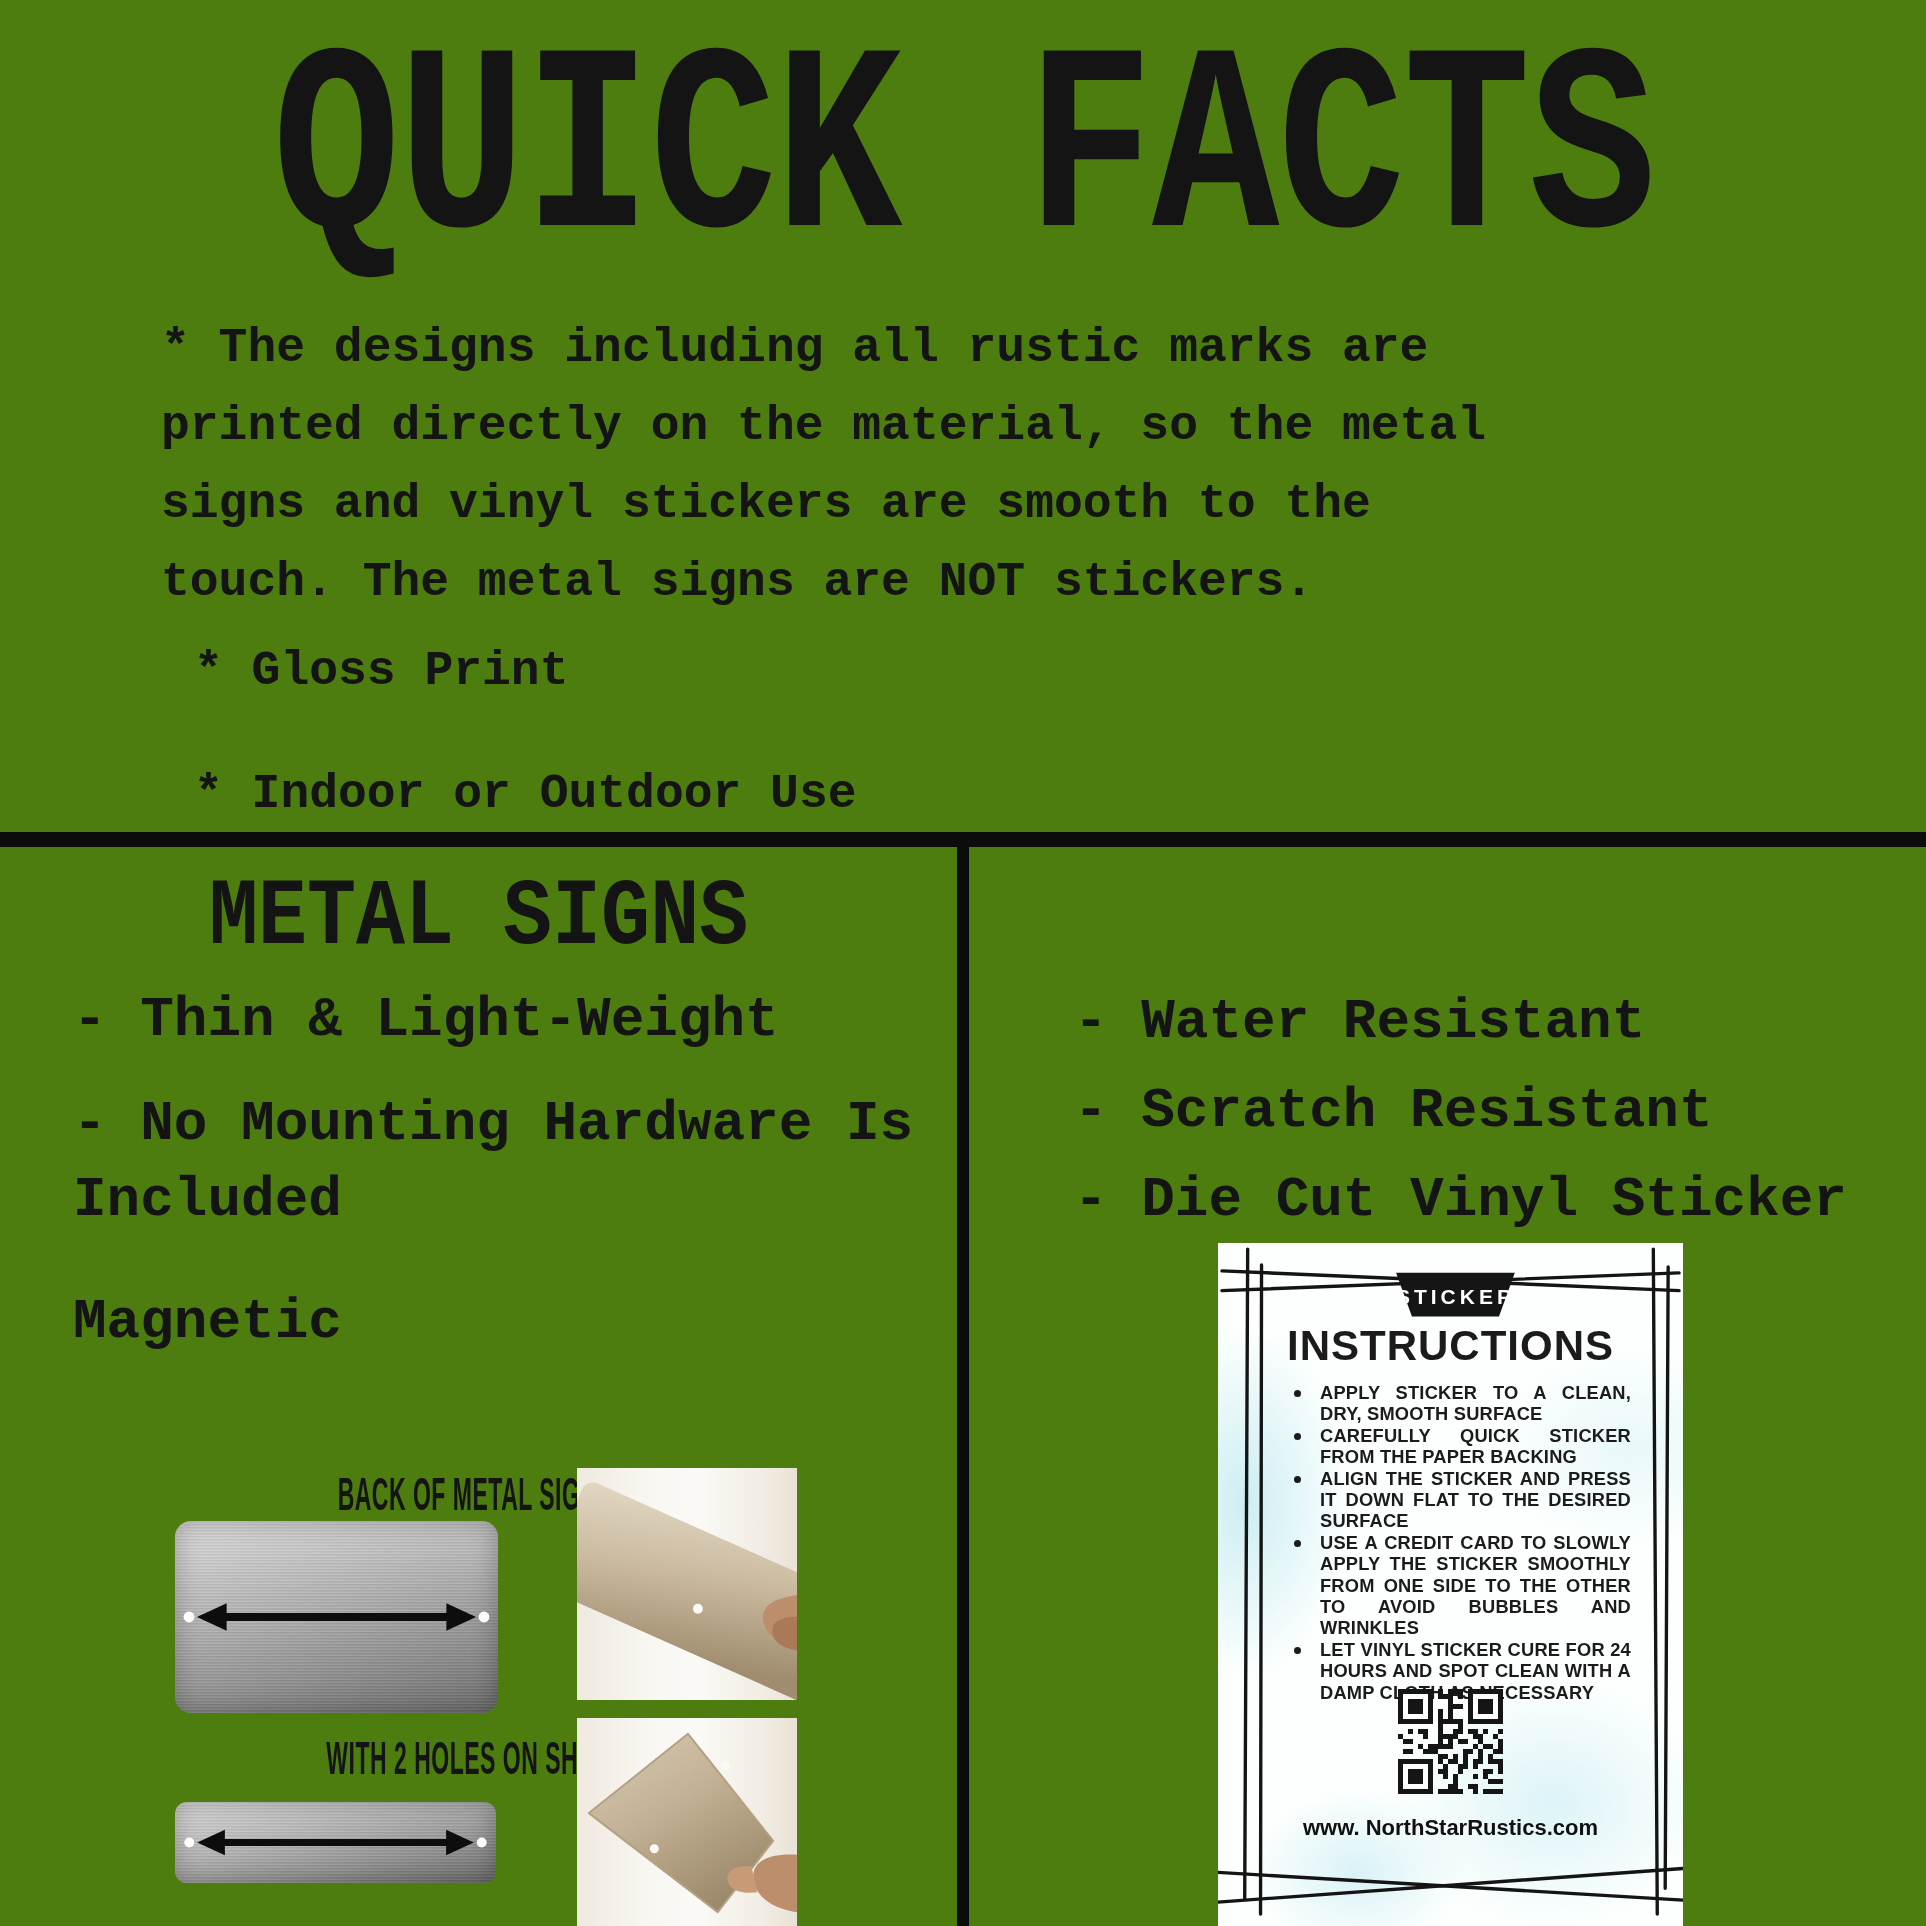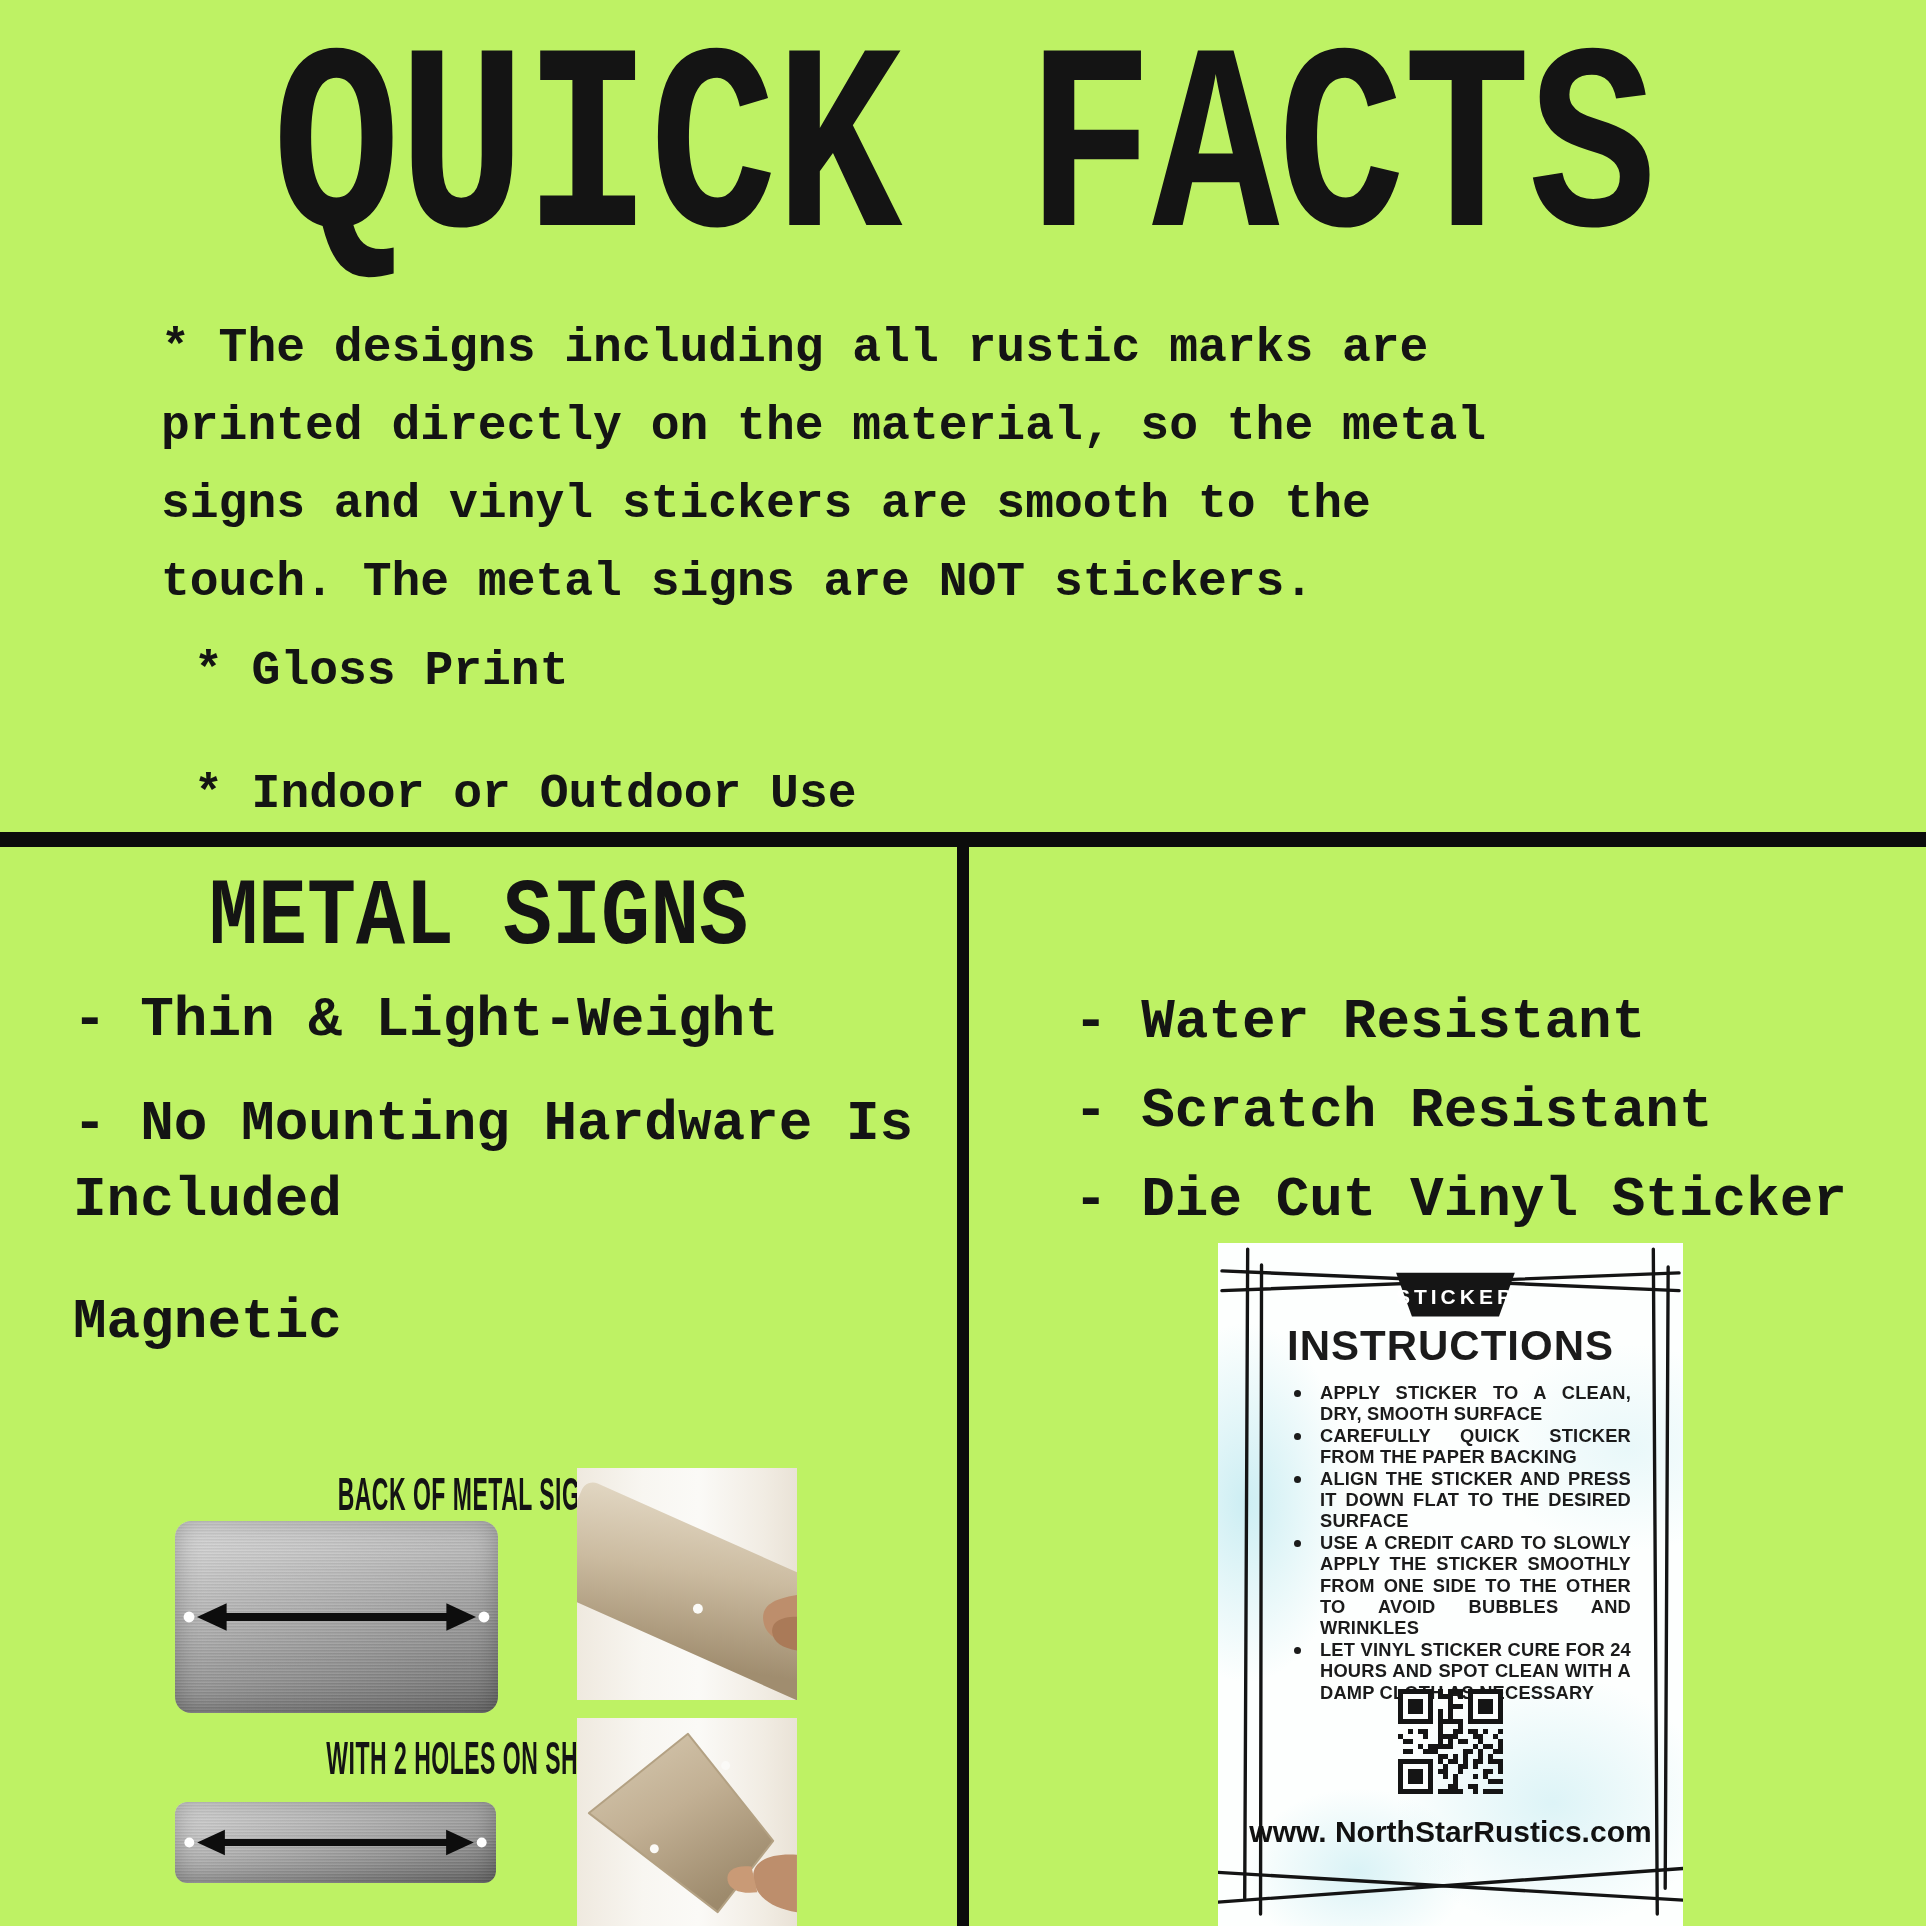--- a/index.html
+++ b/index.html
@@ -1,19 +1,19 @@
 <!DOCTYPE html>
 <html><head>
 <meta charset="utf-8">
 <style>
   * { margin:0; padding:0; box-sizing:border-box; }
   html,body { background:#ffffff; }
   .canvas {
     position:relative; width:1927px; height:1927px;
-    background:#bef264; overflow:hidden;
+    background:#4d7c0f; overflow:hidden;
     font-family:"Liberation Mono", monospace;
     color:#141414;
   }
 
   
   .title {
     position:absolute; top:22px; left:0; width:1927px;
     text-align:center; font-weight:700; font-size:265px; line-height:1;
     letter-spacing:-2px; white-space:nowrap;
   }
@@ -102,21 +102,21 @@
     font-size:18.3px; line-height:21.4px; color:#1b1b1b;
     text-align:justify; letter-spacing:0.2px;
   }
   .steps li::before {
     content:""; position:absolute; left:-26px; top:8px; width:7px; height:7px;
     border-radius:50%; background:#1b1b1b;
   }
   .qr { position:absolute; left:180px; top:446px; }
   .site {
     position:absolute; left:0; top:572px; width:465px; text-align:center;
-    font-family:"Liberation Sans", sans-serif; font-weight:700; font-size:30px; color:#111;
+    font-family:"Liberation Sans", sans-serif; font-weight:700; font-size:22px; color:#111;
   }
 </style>
 </head>
 <body>
 
 <div class="canvas">
 
   <div class="title"><span class="squeeze">QUICK FACTS</span></div>
 
   <div class="para">

